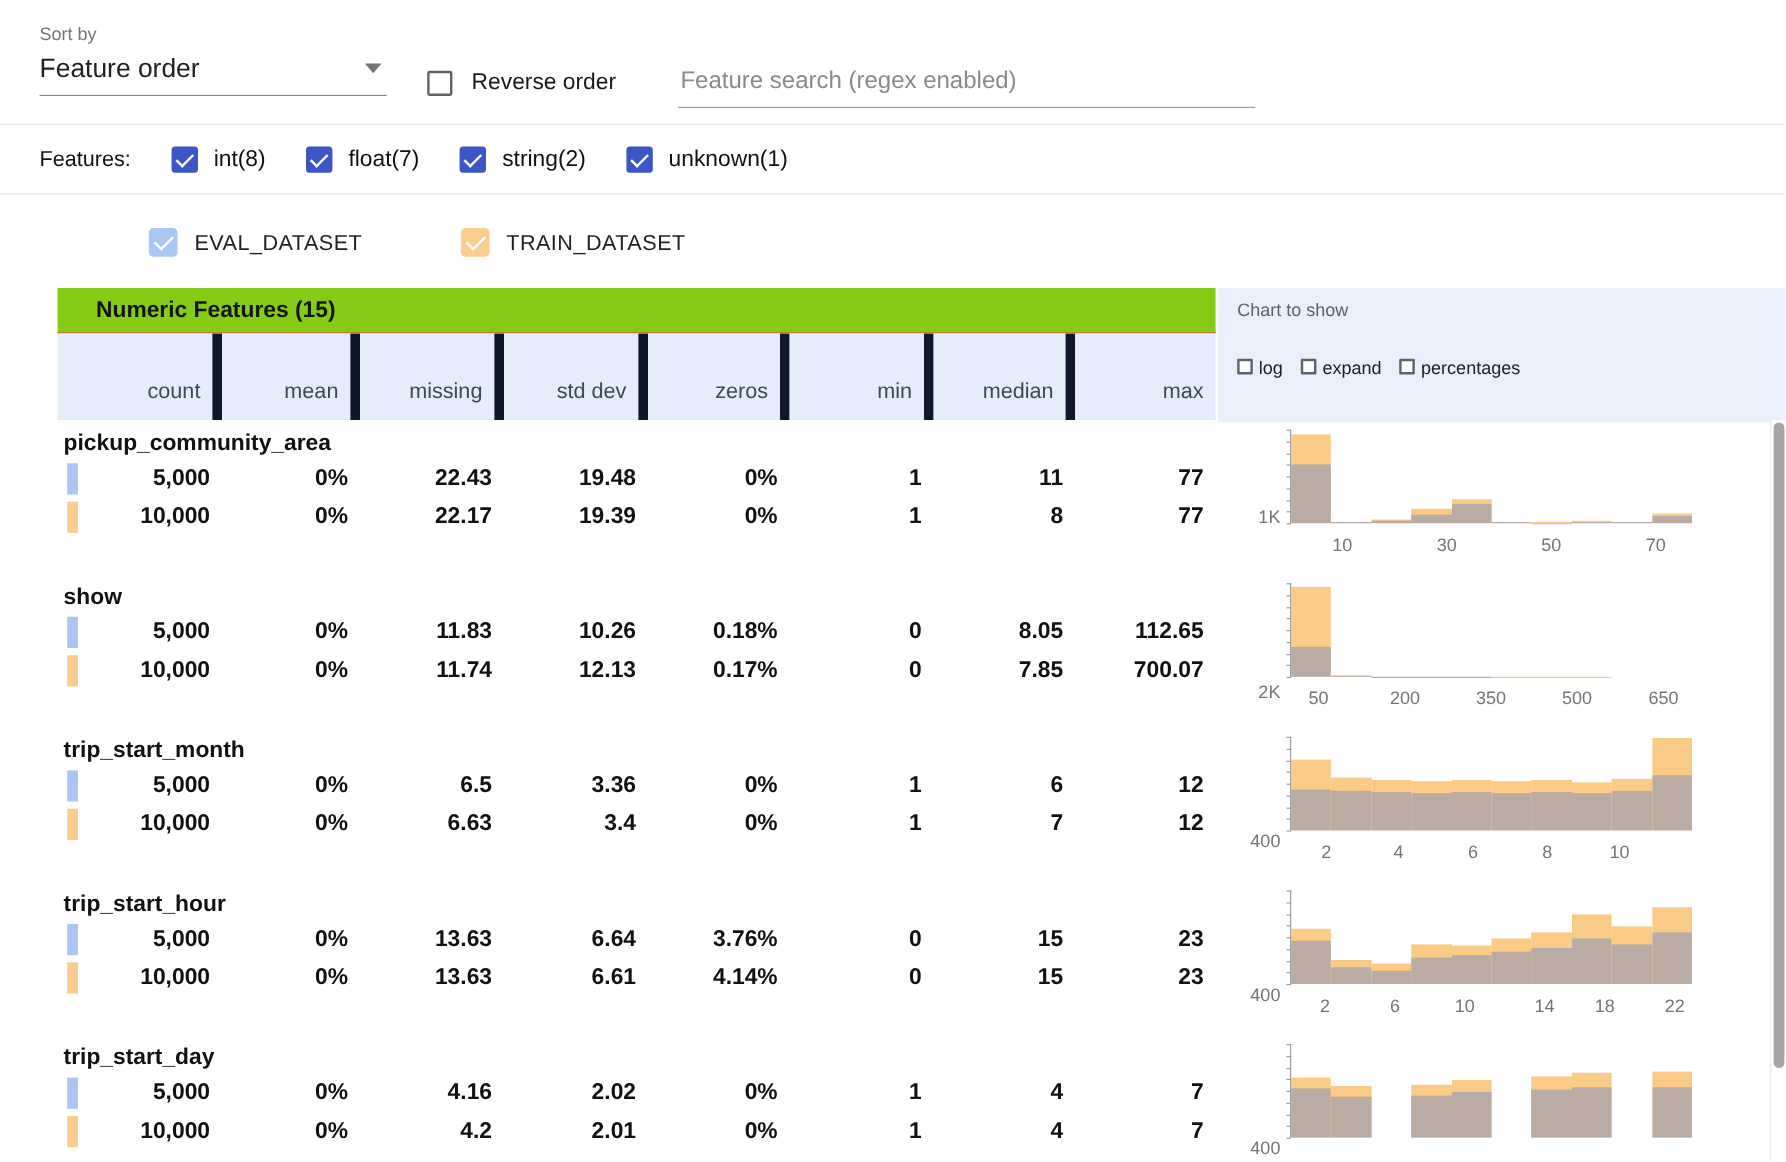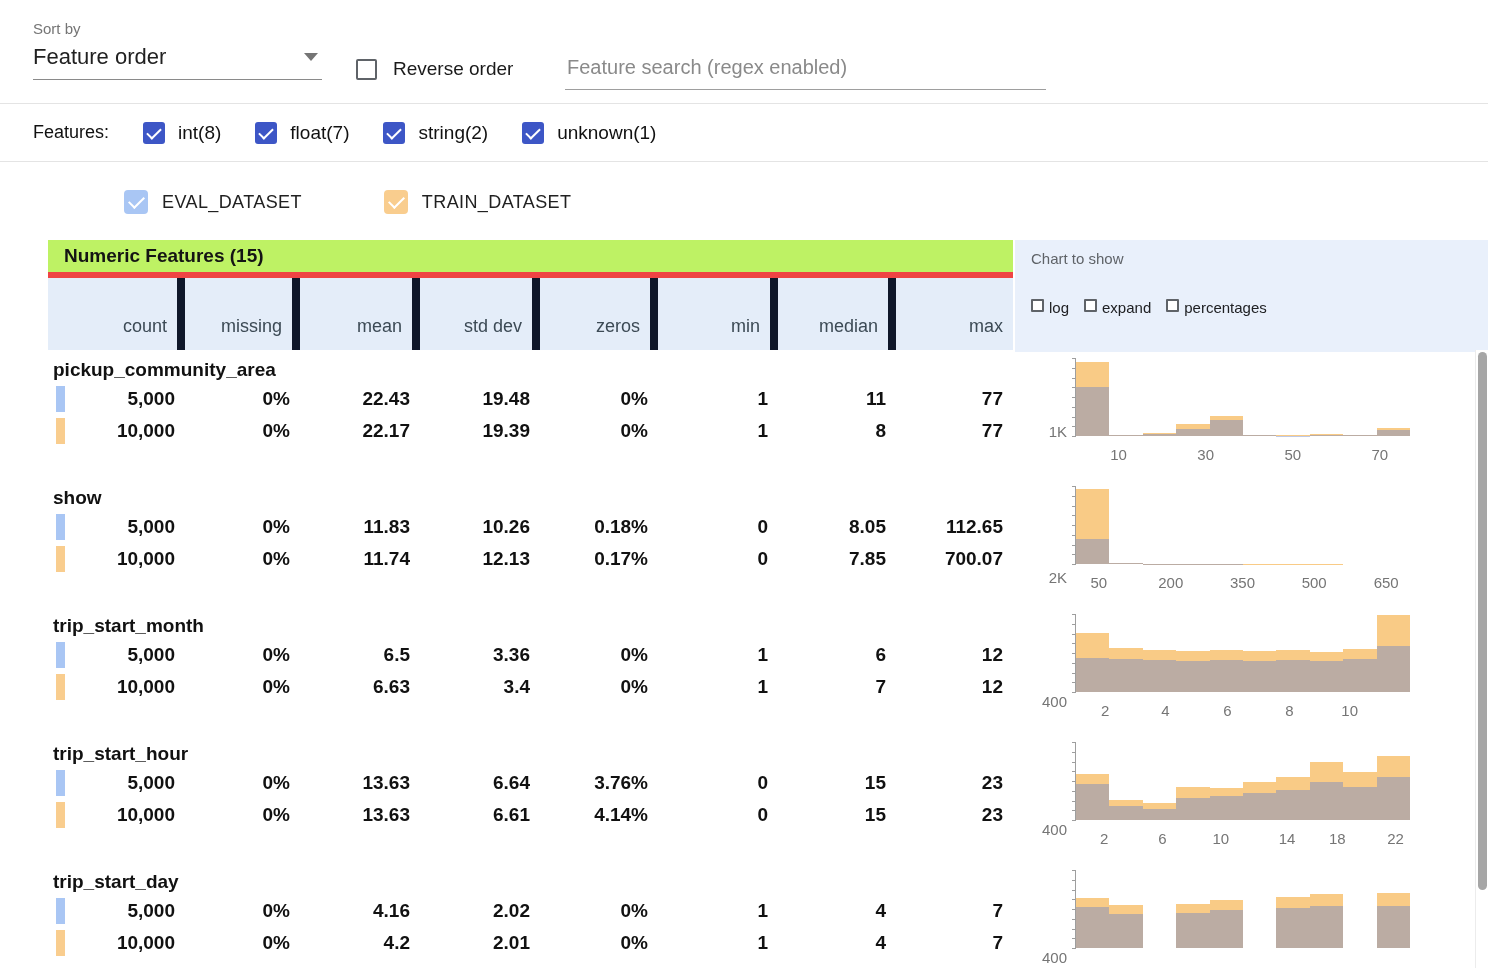--- a/index.html
+++ b/index.html
@@ -39,22 +39,22 @@
 
   
   .dataset-row { height:56px; padding:24px 0 0 88px; display:flex; gap:46px; }
   .ds { display:flex; align-items:center; gap:14px; cursor:pointer;padding-left:36px; }
   .ds-label { font-size:18px; letter-spacing:0.4px; color:#212121; }
 
   
   .main { margin:22px 0 0 48px; }
   .table-head { display:flex; }
   .left-head { width:965px; }
-  .title-band { height:38px; background:#bef264; display:flex; align-items:center;
-    padding-left:16px; border-bottom:6px solid #ef4444; }
+  .title-band { height:38px; background:#84cc16; display:flex; align-items:center;
+    padding-left:32px; border-bottom:1px solid #ef4444; }
   .title-band span { font-size:19px; font-weight:bold; color:#141414; }
   .col-band { height:72px; display:grid;
     grid-template-columns:137px 115px 120px 120px 118px 120px 118px 117px; background:#fff; }
   .hcell { background:#e4edf9; display:flex; align-items:flex-end; justify-content:flex-end;
     padding:0 10px 13px 0; font-size:18px; color:#3c4a55; border-right:8px solid #0f172a; }
   .hcell:last-child { border-right:none; }
 
   .chart-panel { width:473px; margin-left:2px; height:112px; background:#e9f0fb;
     padding:10px 0 0 16px; }
   .panel-label { font-size:15px; color:#5f6368; }
@@ -150,22 +150,22 @@
 </div>
 
   <div class="main">
     <div class="table-head">
       <div class="left-head">
         <div class="title-band">
           <span>Numeric Features (15)</span>
         </div>
         <div class="col-band" id="col-headers">
             <div class="hcell">count</div>
+            <div class="hcell">mean</div>
             <div class="hcell">missing</div>
-            <div class="hcell">mean</div>
             <div class="hcell">std dev</div>
             <div class="hcell">zeros</div>
             <div class="hcell">min</div>
             <div class="hcell">median</div>
             <div class="hcell">max</div>
           </div>
       </div>
       <div class="chart-panel">
         <div class="panel-label">Chart to show</div>
         <div class="toggles" id="chart-toggles">

